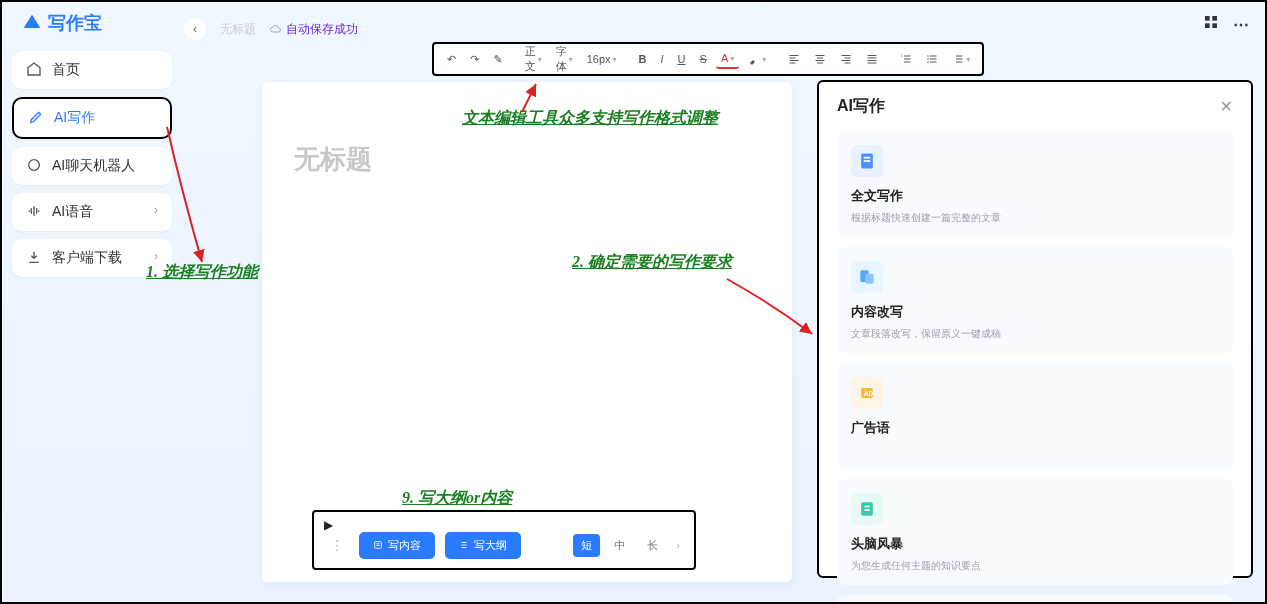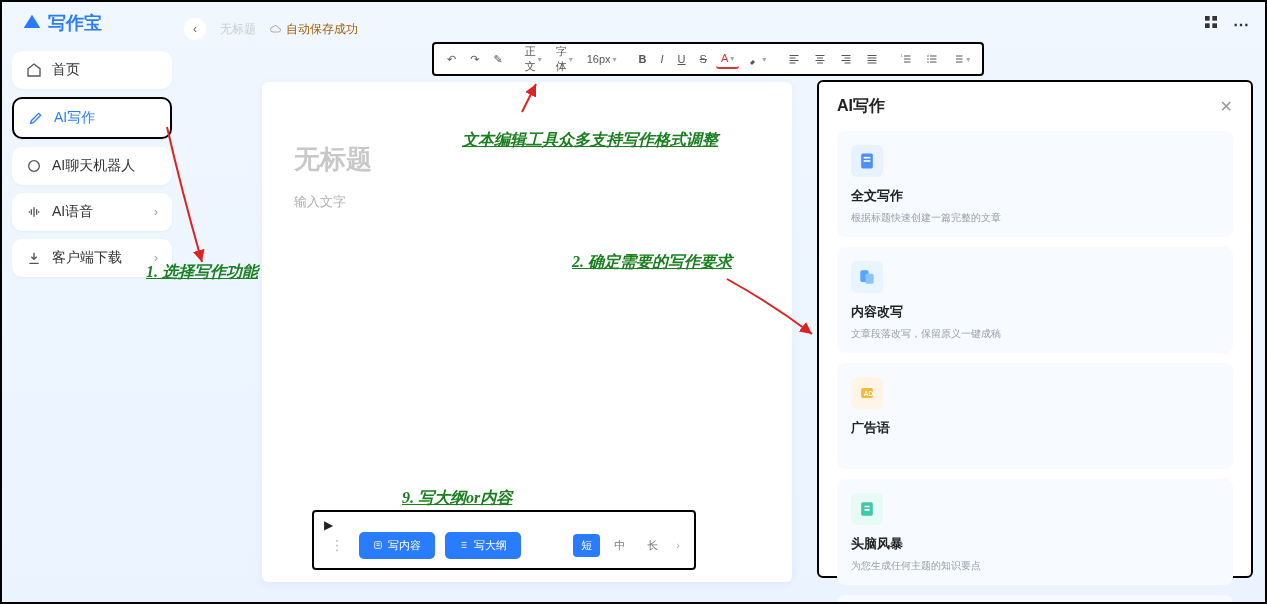--- a/index.html
+++ b/index.html
@@ -2,29 +2,29 @@
 <html><head>
 <meta charset="utf-8">
 <style>
   * { margin: 0; padding: 0; box-sizing: border-box; }
   body { width: 1267px; height: 604px; font-family: -apple-system, "PingFang SC", "Microsoft YaHei", sans-serif; background: linear-gradient(180deg, #f0f7ff 0%, #eaf3ff 100%); border: 2px solid #000; position: relative; overflow: hidden; }
   
   
   .sidebar { position: absolute; left: 10px; top: 3px; width: 160px; }
   .logo { display: flex; align-items: center; gap: 6px; font-size: 18px; font-weight: 700; color: #2a7cff; padding: 6px 10px 16px; }
   .logo svg { flex-shrink: 0; }
-  .side-item { display: flex; align-items: center; gap: 10px; padding: 10px 14px; font-size: 14px; color: #333; background: #fff; border-radius: 10px; margin-bottom: 8px; cursor: pointer; box-shadow: 0 1px 3px rgba(0,0,0,0.04); }
+  .side-item { display: flex; align-items: flex-start; gap: 10px; padding: 10px 14px; font-size: 14px; color: #333; background: #fff; border-radius: 10px; margin-bottom: 8px; cursor: pointer; box-shadow: 0 1px 3px rgba(0,0,0,0.04); }
   .side-item.active { border: 2px solid #000; color: #2a7cff; }
   .side-item .chev { margin-left: auto; color: #999; font-size: 12px; }
   
   
   .topbar { position: absolute; left: 182px; top: 16px; display: flex; align-items: center; gap: 14px; font-size: 12px; color: #888; }
   .topbar .back { width: 22px; height: 22px; border-radius: 50%; background: #fff; display: flex; align-items: center; justify-content: center; color: #666; cursor: pointer; }
   .topbar .grey { color: #ccc; }
-  .topbar .save { display: flex; align-items: center; gap: 4px; color: #a16207; }
+  .topbar .save { display: flex; align-items: center; gap: 4px; color: #6d28d9; }
   
   .top-icons { position: absolute; right: 16px; top: 12px; display: flex; gap: 14px; align-items: center; color: #333; }
   .top-icons span { cursor: pointer; font-size: 16px; }
   
   
   .editor-toolbar { position: absolute; left: 430px; top: 40px; width: 552px; height: 34px; background: #fff; border: 2px solid #000; border-radius: 4px; display: flex; align-items: center; padding: 0 8px; gap: 4px; font-size: 11px; color: #555; }
   .tb-btn { padding: 3px 5px; cursor: pointer; border-radius: 3px; display: flex; align-items: center; gap: 2px; }
   .tb-sep { width: 1px; height: 14px; background: #e0e0e0; margin: 0 2px; }
   .tb-drop::after { content: " ▾"; font-size: 8px; color: #aaa; }
   
@@ -184,21 +184,20 @@
     </span>
   <span class="tb-btn tb-drop">
       <svg width="12" height="12" viewBox="0 0 24 24">
         <path d="M8 6h13M8 12h13M8 18h13" stroke="#555" stroke-width="2"></path>
       </svg>
     </span>
 </div>
 
 <div class="doc">
   <div class="doc-title">无标题</div>
-  <div class="doc-body">输入文字</div>
 </div>
 
 <div class="ai-panel">
   <div class="ai-head">
     <div class="ai-title">AI写作</div>
     <div class="ai-close">✕</div>
   </div>
   <div class="ai-grid">
     <div class="ai-card">
       <div class="ai-card-icon" style="background:#e8f1ff">
@@ -279,21 +278,21 @@
     <div class="len-group">
       <span class="len-chip active">短</span>
       <span class="len-chip">中</span>
       <span class="len-chip">长</span>
       <span class="len-next">›</span>
     </div>
   </div>
 </div>
 
 <div class="anno" style="left:144px; top:260px;">1. 选择写作功能</div>
-<div class="anno" style="left:460px; top:128px;">文本编辑工具众多支持写作格式调整</div>
+<div class="anno" style="left:460px; top:106px;">文本编辑工具众多支持写作格式调整</div>
 <div class="anno" style="left:570px; top:250px;">2. 确定需要的写作要求</div>
 <div class="anno" style="left:400px; top:486px;">9. 写大纲or内容</div>
 
 <svg class="arrow-red" style="left:160px; top:120px;" width="60" height="150">
   <defs>
       <marker id="ah1" markerWidth="8" markerHeight="8" refX="6" refY="3" orient="auto">
         <path d="M0 0 L6 3 L0 6 Z" fill="#d22"></path>
       </marker>
     </defs>
   <path d="M5 5 Q20 70 40 140" stroke="#d22" stroke-width="2" fill="none" marker-end="url(#ah1)"></path>

